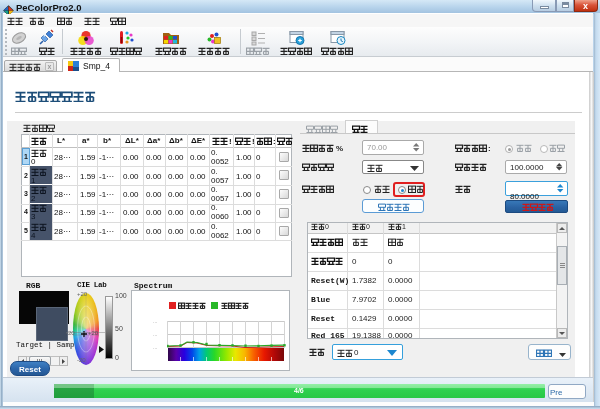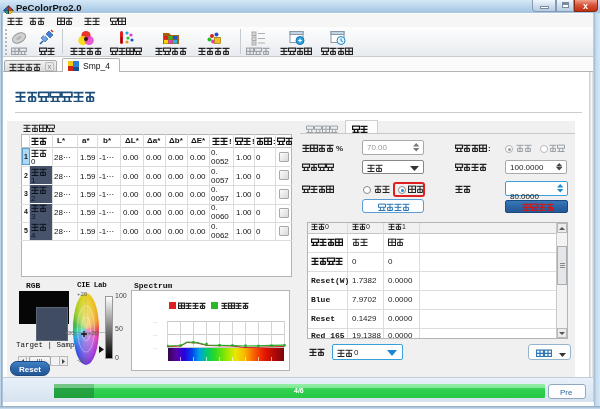--- a/index.html
+++ b/index.html
@@ -844,14 +844,14 @@
     <div style="position:absolute;left:3px;top:378px;width:590px;height:24px;background:linear-gradient(#e9f1f9,#d5e2ef)"></div>
     <div style="position:absolute;left:10px;top:361px;width:40px;height:15px;background:linear-gradient(#3f80c4,#2b64a8 55%,#255893);border:1px solid #1c4a85;border-radius:7px;box-sizing:border-box">
       <div style="position:absolute;left:8px;top:2.5px;font:bold 8px 'Liberation Sans';color:#fff">Reset</div>
     </div>
     <div style="position:absolute;left:54px;top:384px;width:491px;height:14px;background:linear-gradient(#5ae878,#2ed04e 45%,#28c845);border-radius:1px">
       <div style="position:absolute;left:0;top:0;width:40px;height:14px;background:linear-gradient(#2aa846,#1f9e3c)"></div>
       <div style="position:absolute;left:0;top:0;width:491px;height:4px;background:rgba(255,255,255,0.35)"></div>
       <div style="position:absolute;left:240px;top:3px;font:bold 7px 'Liberation Sans';color:#fff">4/6</div>
     </div>
     <div style="position:absolute;left:548px;top:384px;width:38px;height:15px;background:#fdfdfd;border:1px solid #90a8c4;border-radius:3px;box-sizing:border-box">
-      <div style="position:absolute;left:11px;top:2.5px;font:8px 'Liberation Sans';color:#2c6aa8">Pre</div>
+      <div style="position:absolute;left:1px;top:2.5px;font:8px 'Liberation Sans';color:#2c6aa8">Pre</div>
     </div>
   </div>
 </body></html>

